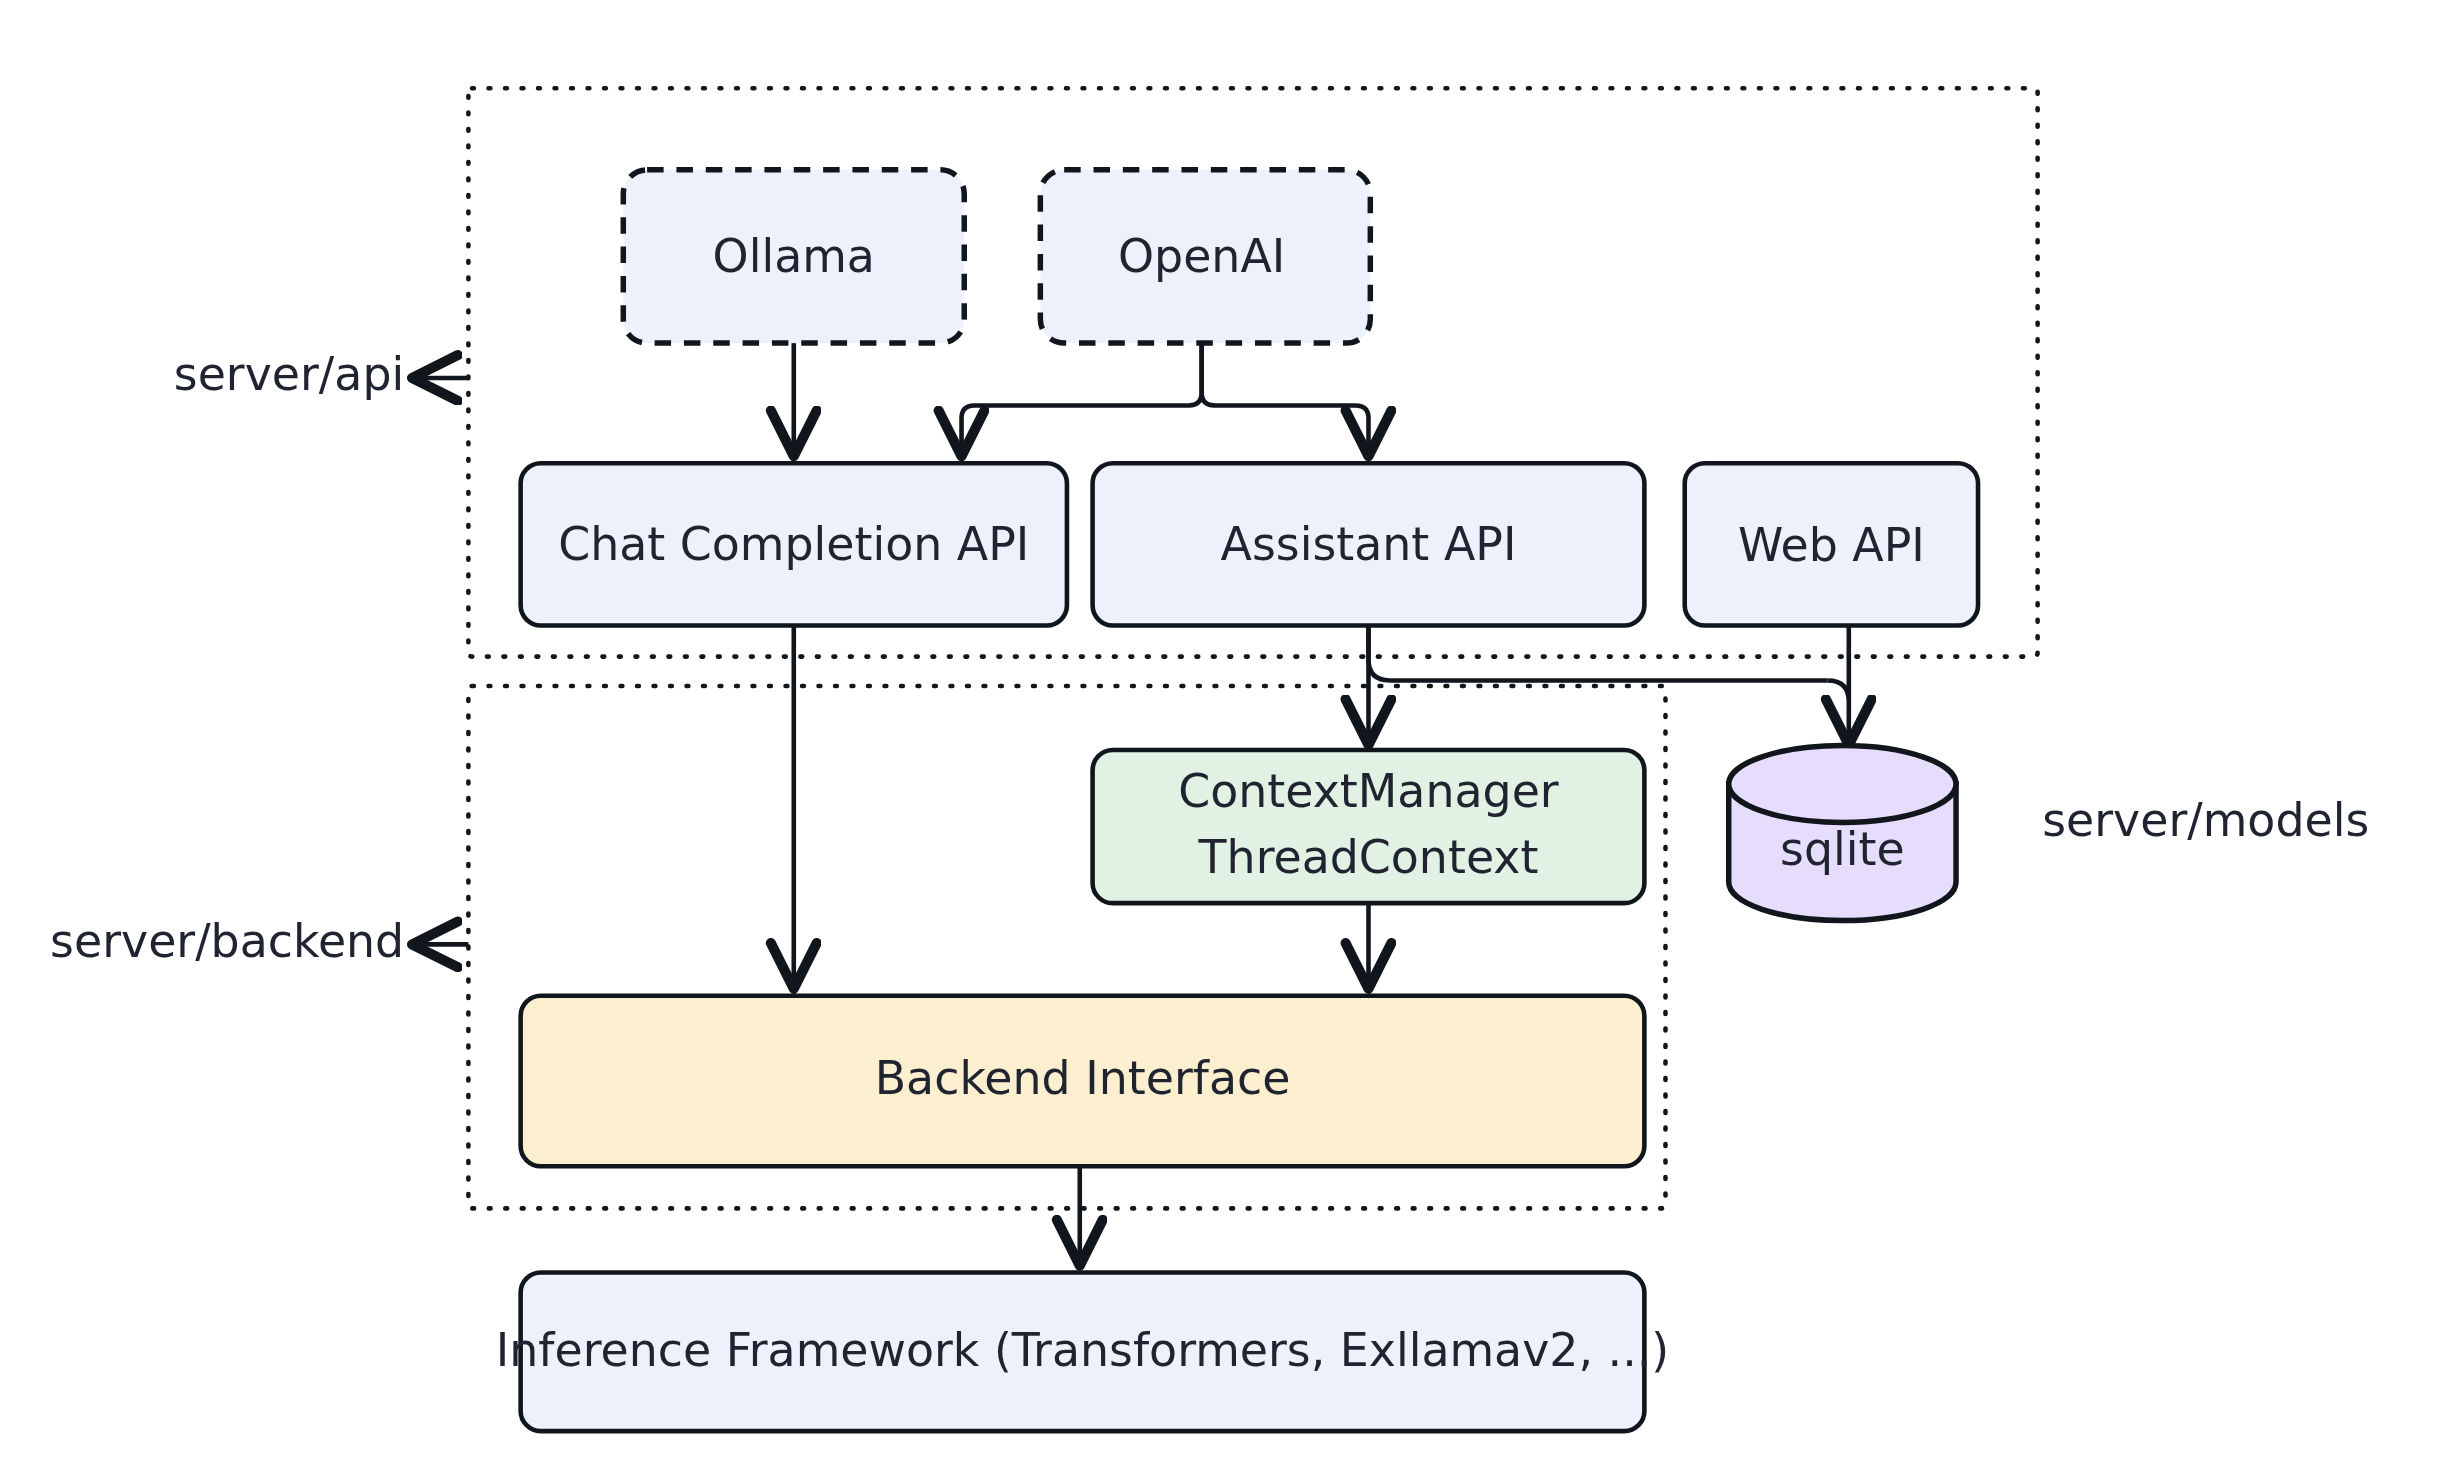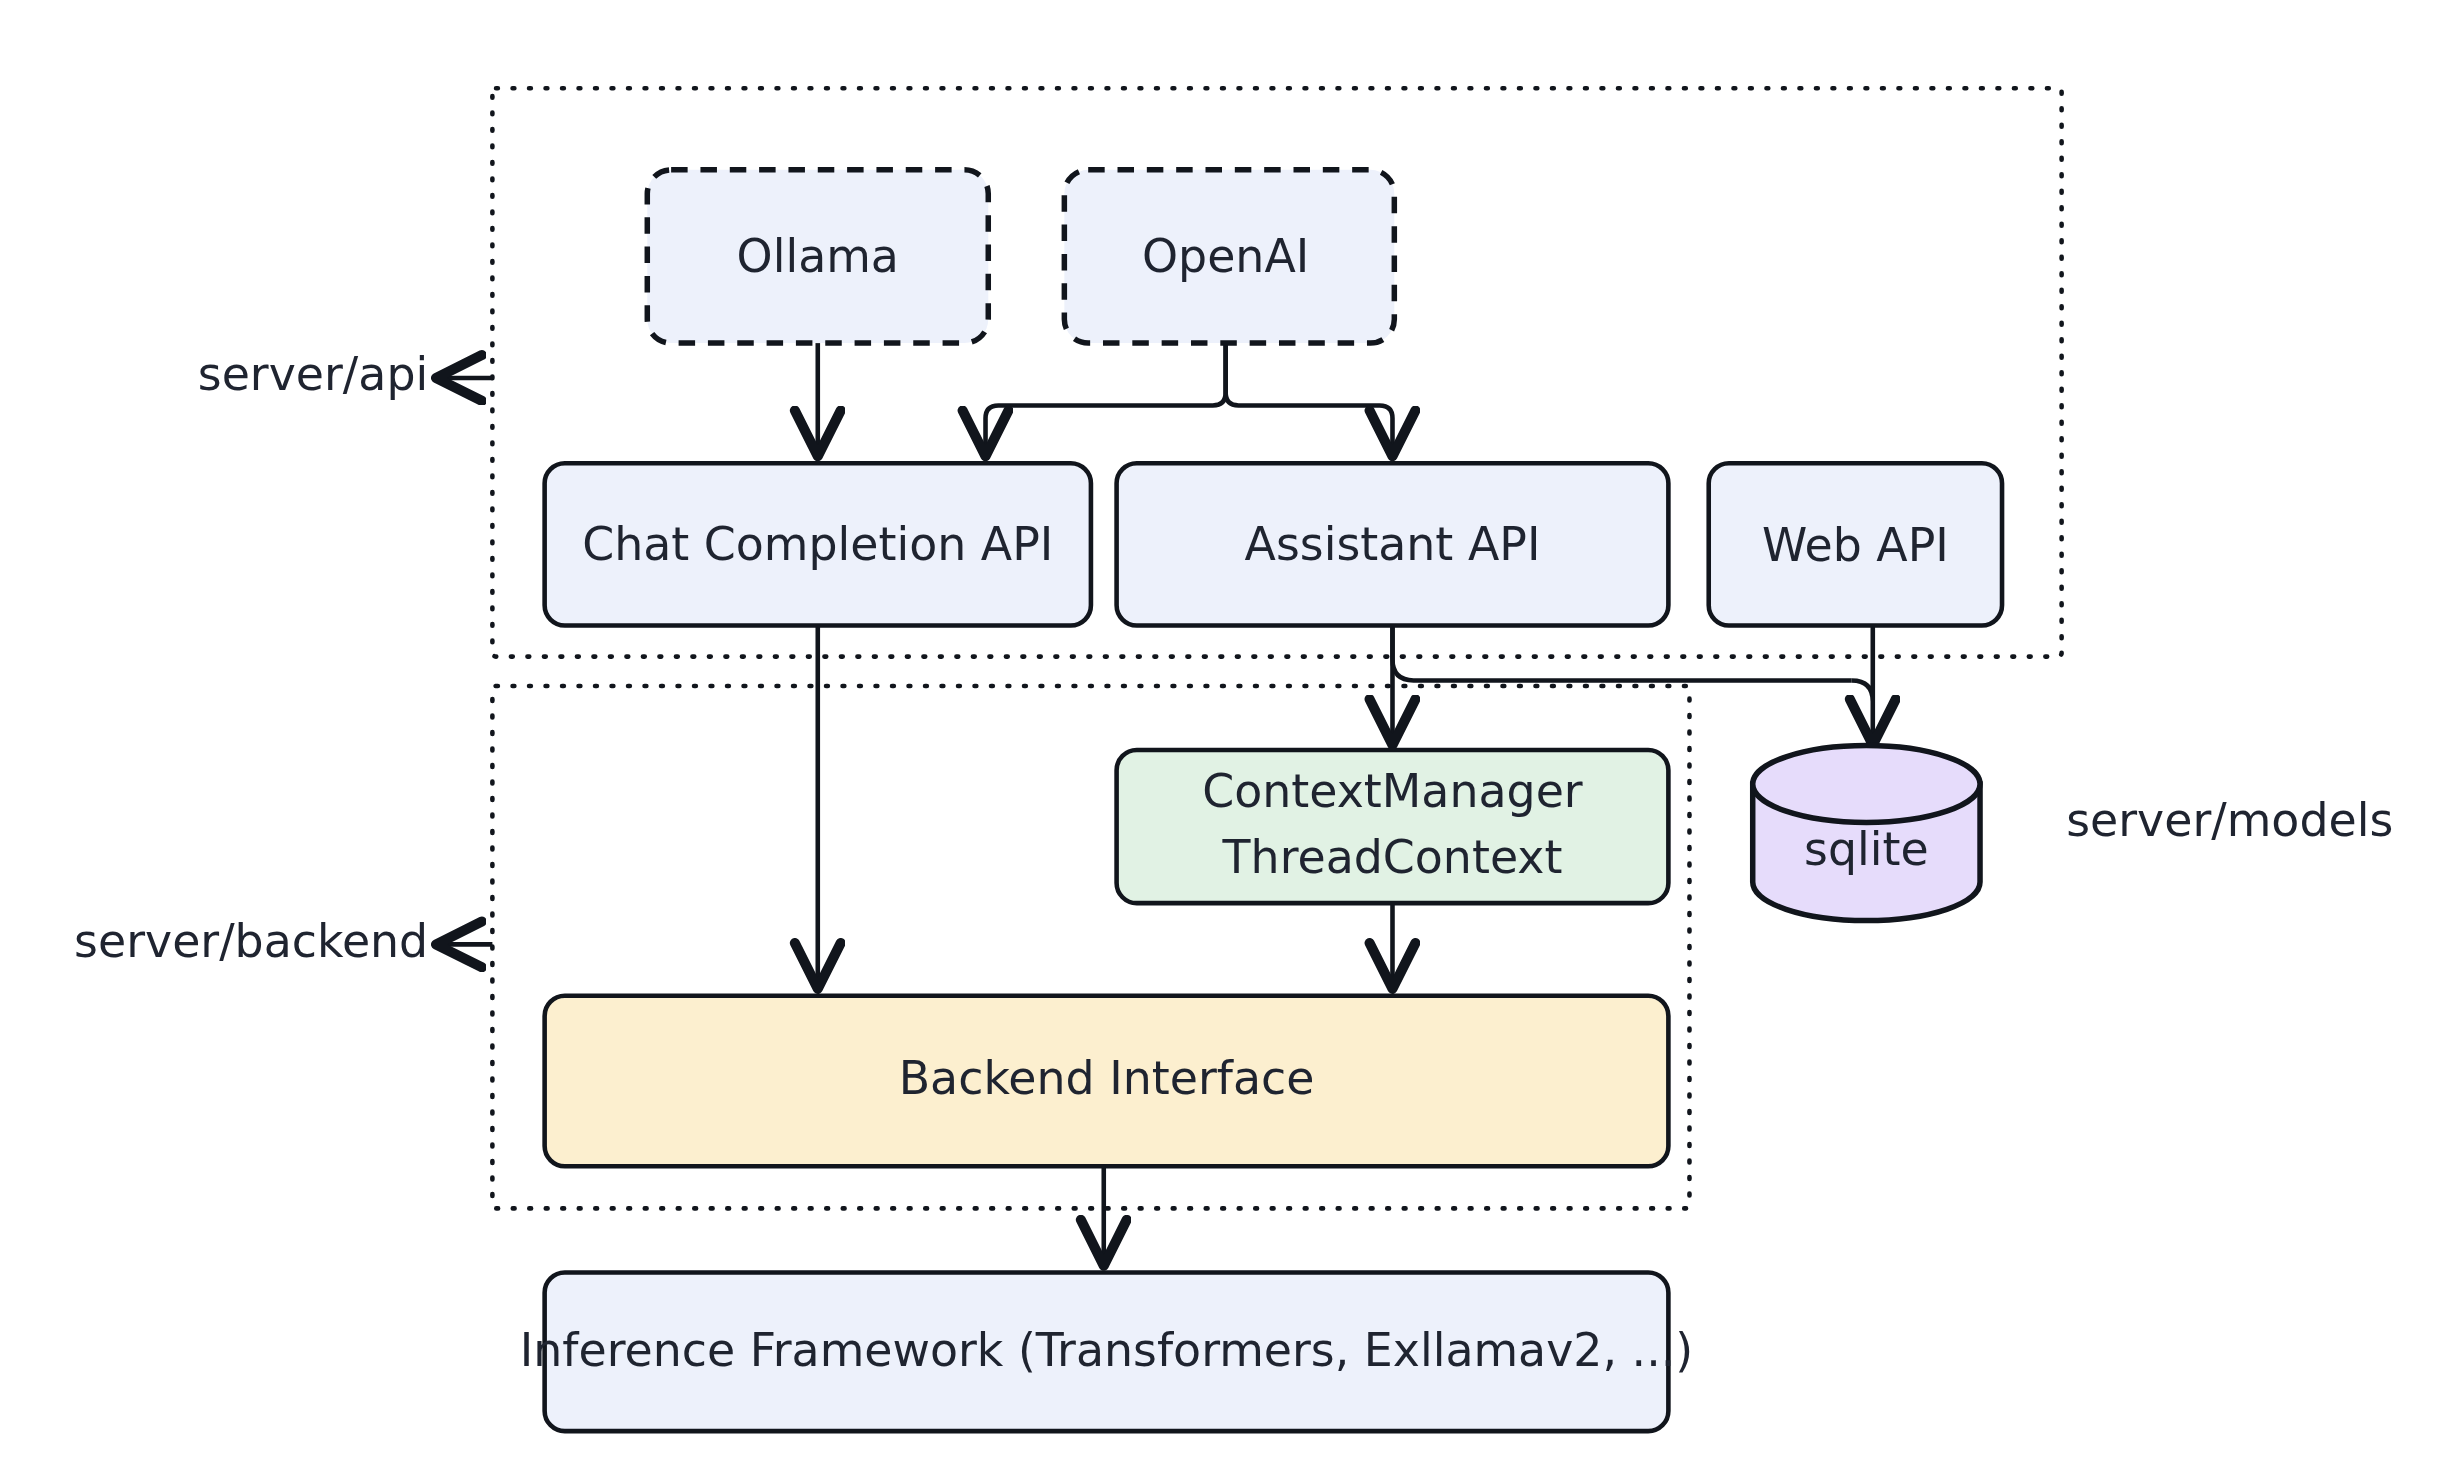--- a/index.html
+++ b/index.html
@@ -11,21 +11,20 @@
     width: 2462px;
     height: 1480px;
     font-family: "DejaVu Sans", sans-serif;
     overflow: hidden;
   }
   #diagram-root {
     position: relative;
     width: 2313px;
     height: 1480px;
     background: #ffffff;
-    margin-left: 24px;
   }
   svg#diagram {
     display: block;
     width: 2462px;
     height: 1480px;
   }
   .node-label {
     font-family: "DejaVu Sans", sans-serif;
     fill: #1f2430;
     text-anchor: middle;

